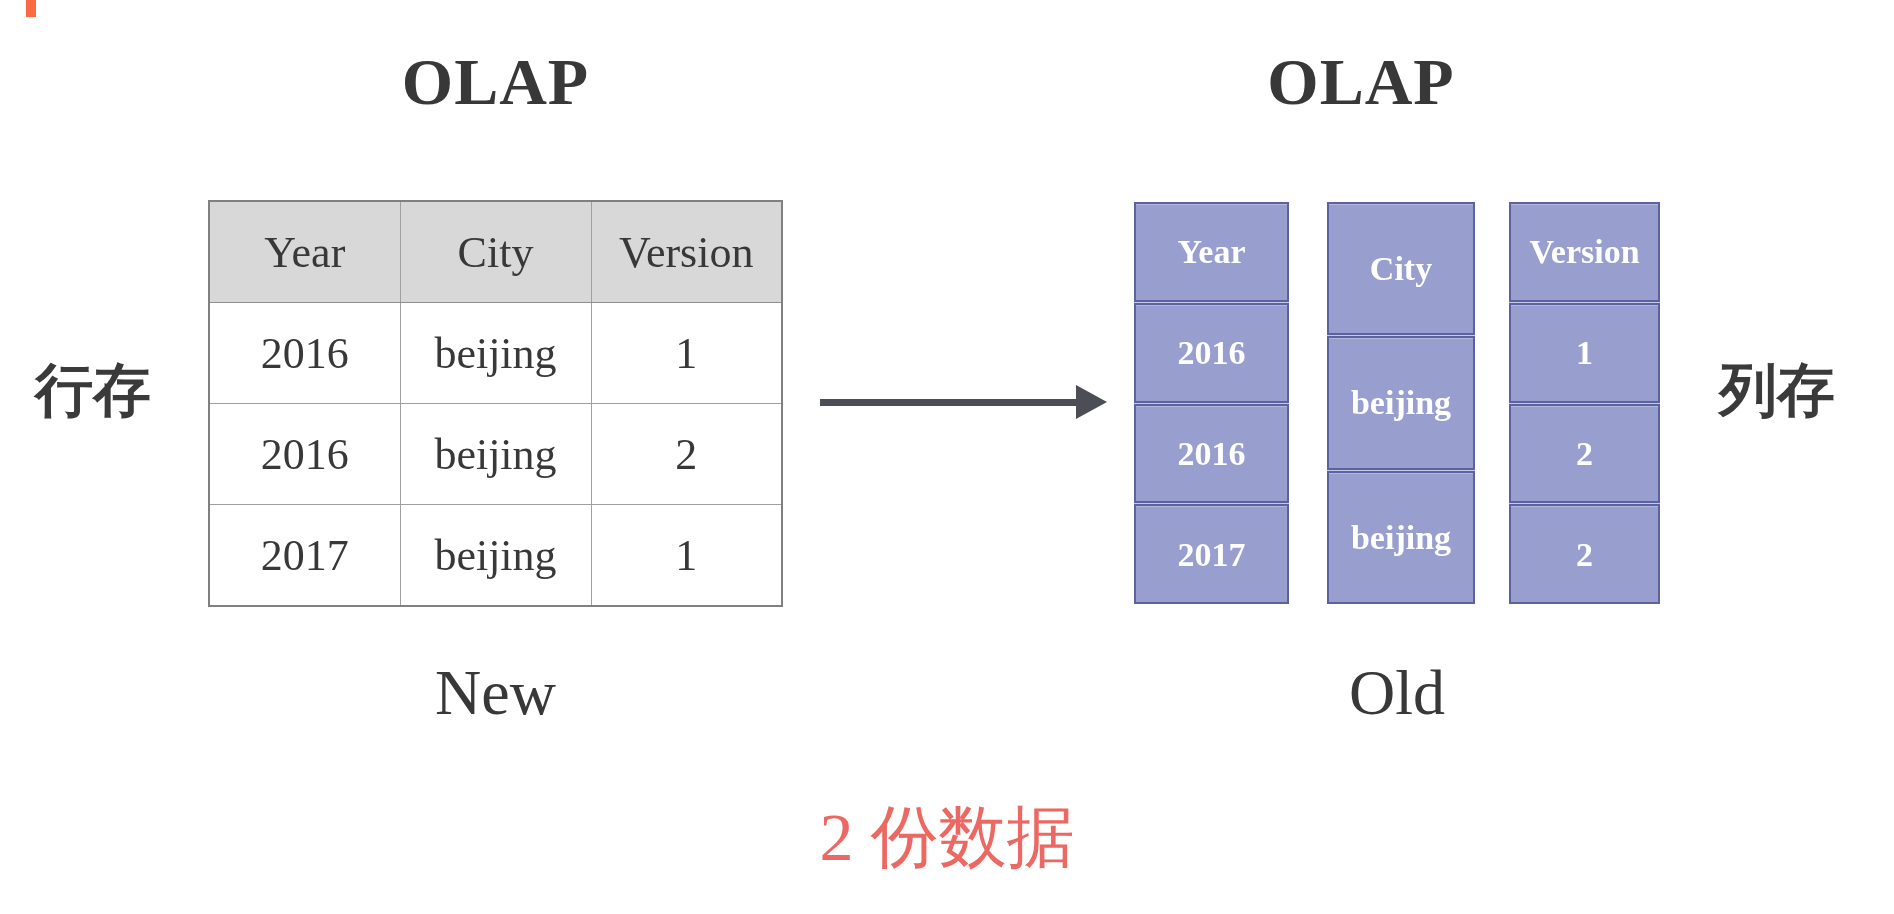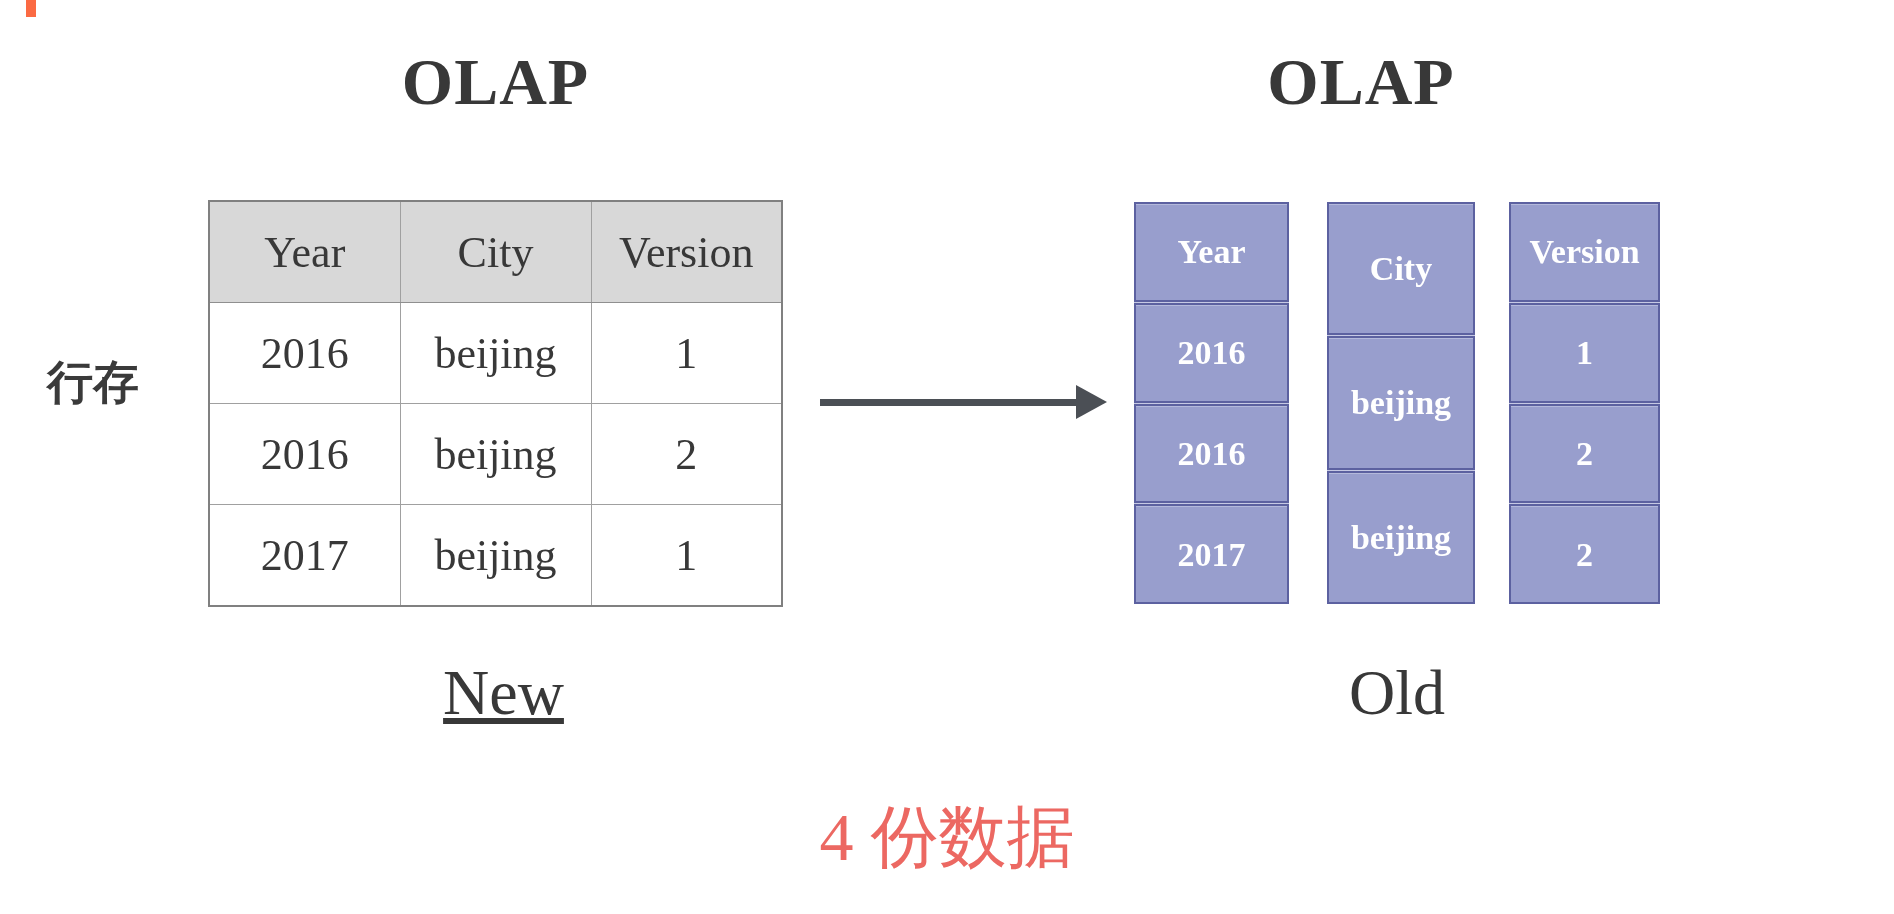--- a/index.html
+++ b/index.html
@@ -30,21 +30,21 @@
     text-align: center;
     letter-spacing: 1px;
   }
   .title-oltp { left: 208px; width: 575px; }
   .title-olap { left: 1098px; width: 526px; }
 
   .side-label {
     position: absolute;
     top: 352px;
     width: 170px;
-    font-size: 46px;
+    font-size: 58px;
     font-weight: bold;
     color: #3a3a3a;
     text-align: center;
   }
   .label-row { left: 8px; }
   .label-col { left: 1692px; }
 
   
   table.oltp {
     position: absolute;
@@ -114,21 +114,21 @@
     overflow: hidden;
   }
 
   .bottom-label {
     position: absolute;
     top: 656px;
     font-size: 64px;
     color: #383838;
     text-align: center;
   }
-  .label-new { left: 216px; width: 575px; text-decoration: underline; }
+  .label-new { left: 208px; width: 575px; }
   .label-old { left: 1134px; width: 526px; }
 
   .data-copy {
     position: absolute;
     left: 0; top: 792px;
     width: 100%;
     font-size: 68px;
     color: #ec6862;
     text-align: center;
   }
@@ -137,20 +137,21 @@
 <body>
 
 <div class="canvas">
 
   <div class="accent-bar"></div>
 
   <div class="big-title title-oltp">OLAP</div>
   <div class="big-title title-olap">OLAP</div>
 
   <div class="side-label label-row">行存</div>
+  <div class="side-label label-col">列存</div>
 
   <table class="oltp">
     <thead>
         <tr>
           <th>Year</th>
           <th>City</th>
           <th>Version</th>
         </tr>
       </thead>
     <tbody>
@@ -189,15 +190,15 @@
   <div class="olap-col olap-col-version">
       <div class="olap-cell">Version</div>
       <div class="olap-cell">1</div>
       <div class="olap-cell">2</div>
       <div class="olap-cell">2</div>
     </div>
 
   <div class="bottom-label label-new">New</div>
   <div class="bottom-label label-old">Old</div>
 
-  <div class="data-copy">4 份数据</div>
+  <div class="data-copy">2 份数据</div>
 
 </div>
 
 </body></html>

